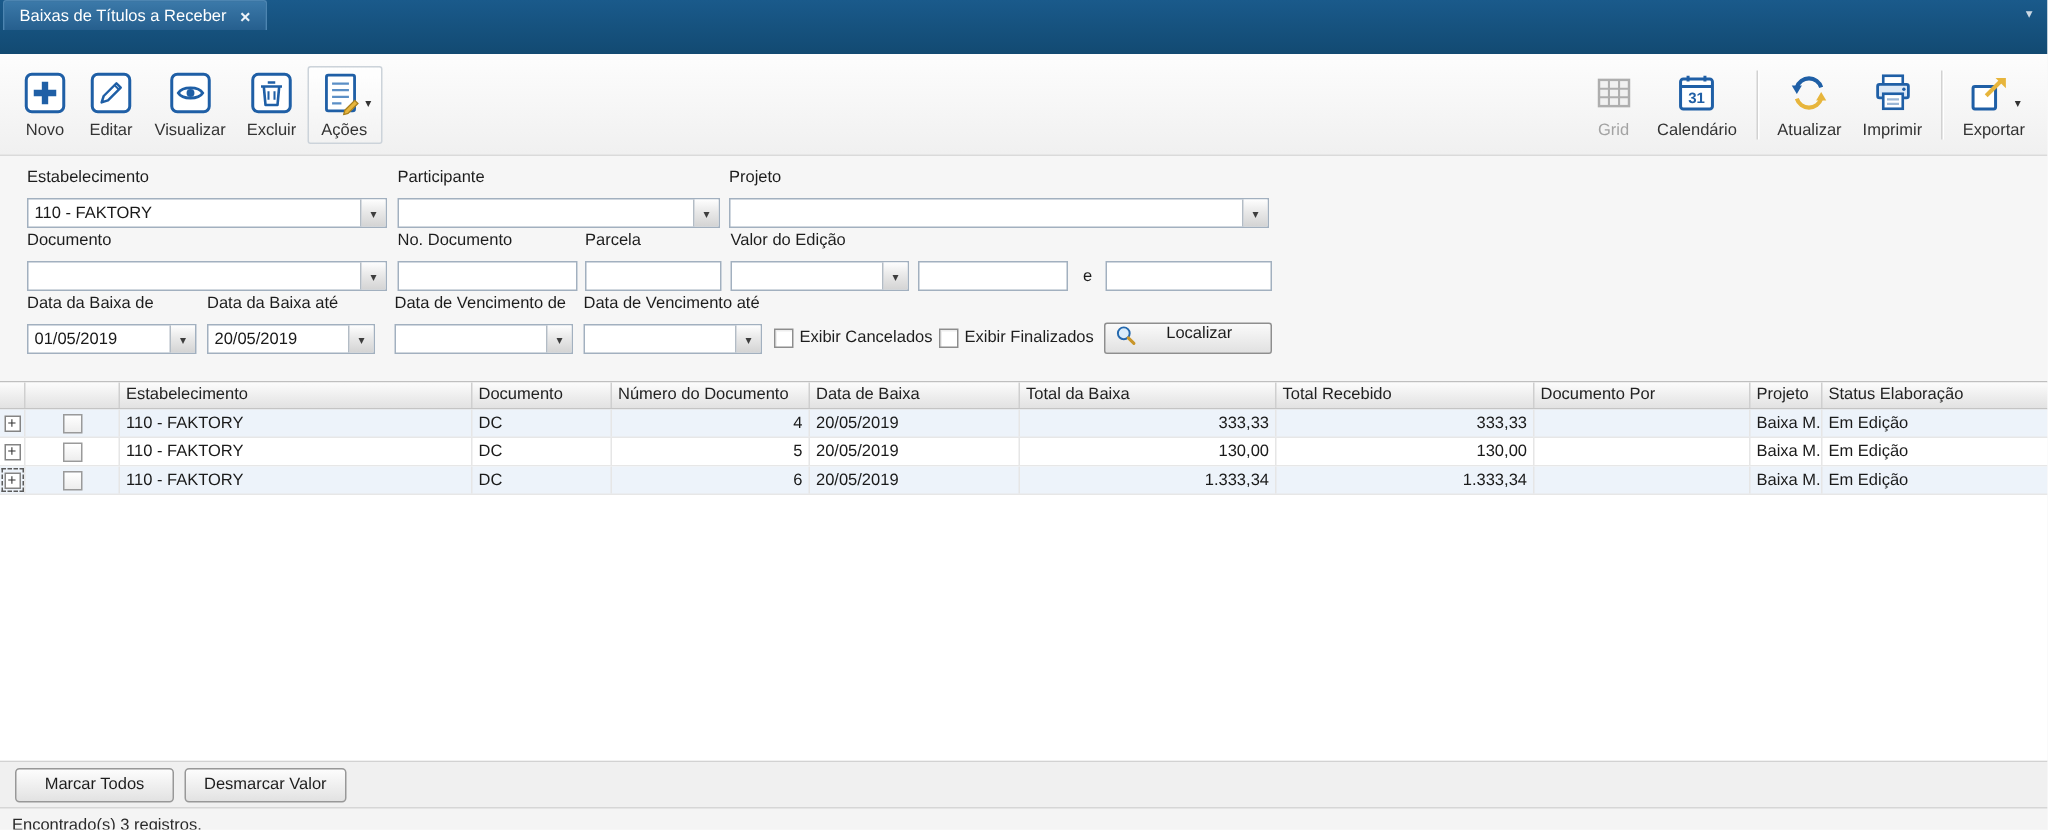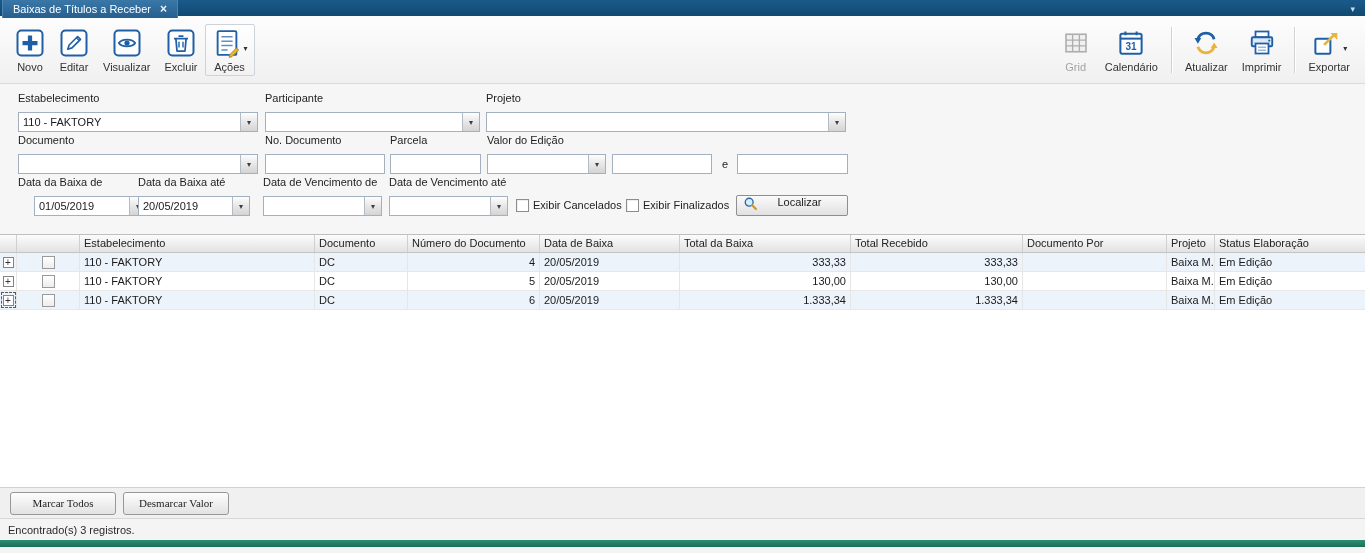--- a/index.html
+++ b/index.html
@@ -1,21 +1,21 @@
 <!DOCTYPE html>
 <html><head>
 <meta charset="utf-8">
 <style>
   *{box-sizing:border-box;margin:0;padding:0}
   html,body{width:1365px;height:553px}
   body{font-family:"Liberation Sans",sans-serif;font-size:11px;color:#222;background:#fff;overflow:hidden}
   .window{position:relative;width:1365px;height:553px;background:#f4f4f4}
 
   
-  .tabbar{position:relative;height:16px;background:linear-gradient(#1a5a8b,#124a72);display:flex;align-items:center}
+  .tabbar{position:relative;height:36px;background:linear-gradient(#1a5a8b,#124a72);display:flex;align-items:flex-start}
   .tab{height:20px;margin-left:2px;padding:0 10px;display:flex;align-items:center;gap:9px;
        background:linear-gradient(#3b79a9,#265f8e);color:#fff;border-radius:2px 2px 0 0;border:1px solid #4d85b1;border-bottom:none}
   .tab-close{font-size:12px;line-height:12px;color:#eef3f8;font-weight:bold;cursor:default}
   .tabbar-caret{position:absolute;right:10px;top:4px;font-size:9px;color:#ccd9e4}
 
   
   .toolbar{height:68px;background:linear-gradient(#fdfdfd,#f0f0f0);border-bottom:1px solid #dadada;
            display:flex;justify-content:space-between;align-items:center;padding:0 8px}
   .tb-group{display:flex;align-items:center;height:62px}
   .tb-btn{display:flex;flex-direction:column;align-items:center;justify-content:flex-start;
@@ -50,21 +50,21 @@
   .g-cell.num{text-align:right}
   .c0{width:17px}.c1{width:63px}.c2{width:235px}.c3{width:93px}.c4{width:132px}.c5{width:140px}
   .c6{width:171px}.c7{width:172px}.c8{width:144px}.c9{width:48px}.c10{flex:1;border-right:none}
   .exp-cell,.chk-cell{display:flex;align-items:center;justify-content:center;padding:0}
   .exp{width:11px;height:11px;border:1px solid #848484;background:#fff;font-size:10px;line-height:9px;text-align:center;color:#333}
   .rowbox{width:13px;height:13px;border:1px solid #9a9a9a;background:linear-gradient(#ffffff,#ededed)}
   .focus{outline:1px dashed #5a5a5a;outline-offset:-2px}
 
   
   .footer-bar{height:31px;background:#f0f0f0;border-top:1px solid #d2d2d2;display:flex;align-items:center;gap:7px;padding:0 10px}
-  .win-btn{height:23px;min-width:106px;padding:0 12px;font-family:Liberation Serif, serif;font-size:11px;color:#1d1d1d;
+  .win-btn{height:23px;min-width:106px;padding:0 12px;font-family:Liberation Sans, sans-serif;font-size:11px;color:#1d1d1d;
            border:1px solid #989898;border-radius:3px;background:linear-gradient(#fdfdfd,#e2e2e2)}
   .status-bar{height:22px;background:#f4f4f4;border-top:1px solid #d6d6d6;display:flex;align-items:center;padding:0 8px;color:#2a2a2a}
   .bottom-edge{height:7px;background:linear-gradient(#2c8f74,#1d6e58)}
 </style>
 </head>
 <body>
 
 <div class="window">
 
   <div class="tabbar">
@@ -248,21 +248,21 @@
     </div>
     <div class="f-field" style="left:612px;top:70px;width:100px">
       <span class="val"></span>
     </div>
     <span class="f-label" style="left:722px;top:74px">e</span>
     <div class="f-field" style="left:737px;top:70px;width:111px">
       <span class="val"></span>
     </div>
 
     <span class="f-label" style="left:18px;top:92px">Data da Baixa de</span>
-    <div class="f-field" style="left:34px;top:112px;width:113px">
+    <div class="f-field" style="left:18px;top:112px;width:113px">
       <span class="val">01/05/2019</span>
       <span class="dd">▾</span>
     </div>
     <span class="f-label" style="left:138px;top:92px">Data da Baixa até</span>
     <div class="f-field" style="left:138px;top:112px;width:112px">
       <span class="val">20/05/2019</span>
       <span class="dd">▾</span>
     </div>
     <span class="f-label" style="left:263px;top:92px">Data de Vencimento de</span>
     <div class="f-field" style="left:263px;top:112px;width:119px">

